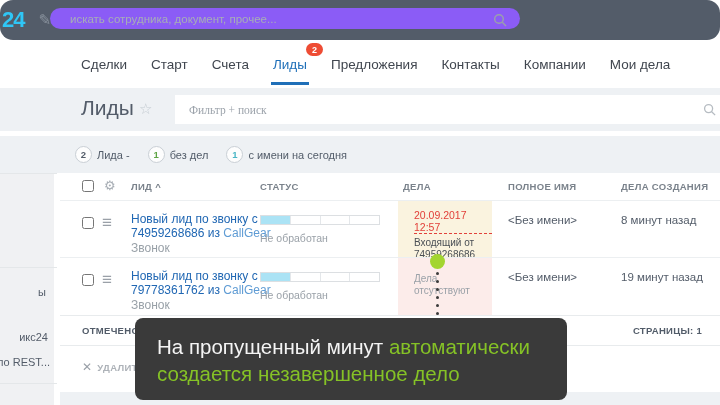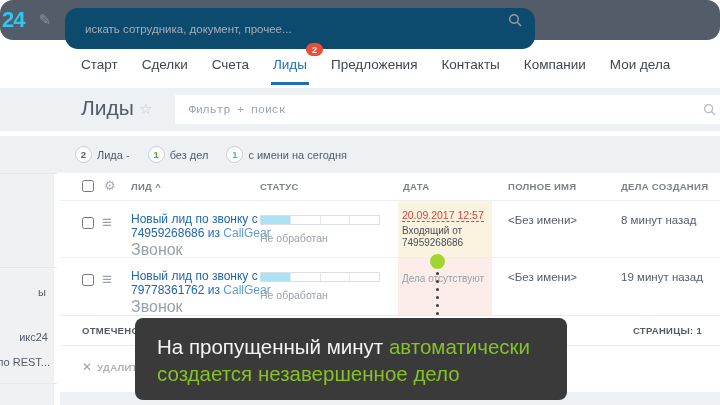--- a/index.html
+++ b/index.html
@@ -4,21 +4,21 @@
 <style>
   * { margin:0; padding:0; box-sizing:border-box; }
   html,body { background:#d8dbde; }
   body { font-family:"Liberation Sans", sans-serif; }
   .screen { position:relative; width:720px; height:405px; background:#fff; overflow:hidden; }
 
   
   .topbar { position:absolute; left:0; top:0; width:720px; height:40px; background:#535c69; display:flex; align-items:center;border-radius:13px; }
   .logo { color:#2fc6f6; font-size:22px; font-weight:bold; margin-left:2px; letter-spacing:-1px; }
   .edit-ic { color:#8a939e; font-size:15px; margin-left:14px; transform:rotate(0deg); cursor:pointer; }
-  .searchpill { position:absolute; left:65px; top:8px; width:470px; height:41px; background:#0c4a6e; border-radius:13px; }
+  .searchpill { position:absolute; left:50px; top:8px; width:470px; height:21px; background:#8b5cf6; border-radius:13px; }
   .searchpill input { width:100%; height:100%; background:transparent; border:none; outline:none; border-radius:13px; padding:0 34px 0 20px; font-size:11.5px; color:#e8eaec; font-family:"Liberation Sans",sans-serif; }
   .searchpill input::placeholder { color:#a7aeb6; }
   .searchpill svg { position:absolute; right:12px; top:5px; }
 
   
   .band-tabs    { position:absolute; left:0; top:40px;  width:720px; height:48px; background:#ffffff; }
   .band-title   { position:absolute; left:0; top:88px;  width:720px; height:43px; background:#eef1f4; }
   .band-gap     { position:absolute; left:0; top:131px; width:720px; height:5px;  background:#ffffff; }
   .band-counter { position:absolute; left:0; top:136px; width:720px; height:37px; background:#eef1f4; }
   .band-body    { position:absolute; left:0; top:173px; width:720px; height:232px; background:#ffffff; }
@@ -32,21 +32,21 @@
   .tabs { position:absolute; left:81px; top:40px; height:48px; display:flex; gap:24px; align-items:center; }
   .tab { position:relative; font-size:13.5px; color:#40464f; height:48px; display:flex; align-items:center; cursor:pointer; white-space:nowrap; }
   .tab.active { color:#1f6fb8; }
   .tab.active .underline { position:absolute; left:-2px; right:-2px; bottom:3px; height:3px; background:#1f6fb8; }
   .tab .badge { position:absolute; top:3px; right:-16px; min-width:17px; height:13px; background:#ee4c34; color:#fff; font-size:9px; font-weight:bold; border-radius:8px; display:flex; align-items:center; justify-content:center; padding:0 4px; }
 
   
   .page-title { position:absolute; left:81px; top:96px; font-size:21px; color:#535c69; }
   .fav-star { position:absolute; left:139px; top:100px; font-size:15px; color:#c5ccd2; cursor:pointer; }
   .filterbox { position:absolute; left:175px; top:95px; width:545px; height:29px; background:#fff; }
-  .filterbox input { width:100%; height:100%; border:none; outline:none; padding:0 26px 0 14px; font-size:11.5px; color:#535c69; font-family:Liberation Mono, monospace; }
+  .filterbox input { width:100%; height:100%; border:none; outline:none; padding:0 26px 0 14px; font-size:11.5px; color:#535c69; font-family:Liberation Serif, serif; }
   .filterbox input::placeholder { color:#9ca3ab; }
   .filterbox svg { position:absolute; right:3px; top:8px; }
 
   
   .counter { position:absolute; left:75px; top:136px; height:37px; display:flex; align-items:center; gap:5px; font-size:11px; color:#525c69; }
   .cbadge { width:17px; height:17px; border:1px solid #c9cfd5; border-radius:50%; display:flex; align-items:center; justify-content:center; font-size:9.5px; font-weight:bold; color:#535c69; background:#fdfdfd; }
   .cbadge.green { color:#5ea444; }
   .cbadge.teal  { color:#49b6c5; }
   .cgroup { display:flex; align-items:center; gap:5px; cursor:pointer; }
   .cgap { width:8px; }
@@ -54,30 +54,30 @@
   
   .thead { position:absolute; left:60px; top:173px; width:660px; height:27px; }
   .th { position:absolute; top:8px; font-size:9.5px; font-weight:bold; color:#7a828b; letter-spacing:.3px; cursor:pointer; white-space:nowrap; }
   .chk { position:absolute; width:12px; height:12px; accent-color:#9aa1a8; }
   .gear { position:absolute; left:44px; top:6px; font-size:13px; color:#a8aeb5; cursor:pointer; line-height:1; }
   .row { position:absolute; left:60px; width:660px; border-top:1px solid #eceff1; }
   .row1 { top:200px; height:57px; }
   .row2 { top:257px; height:58px; }
   .lead-link { position:absolute; left:71px; top:11px; width:162px; font-size:12px; line-height:14px; color:#2067b3; cursor:pointer; text-decoration:none; }
   .lead-link .src { color:#5e9bd4; }
-  .lead-sub { position:absolute; left:71px; top:40px; font-size:16px; color:#99a1a8; }
+  .lead-sub { position:absolute; left:71px; top:40px; font-size:12px; color:#99a1a8; }
   .menu-ic { position:absolute; left:42px; top:13px; font-size:17px; color:#9aa0a8; cursor:pointer; line-height:1; }
   .rowchk { left:22px; top:16px; }
   .hdrchk { left:22px; top:7px; }
   .pbar { position:absolute; left:200px; top:14px; width:120px; height:10px; border:1px solid #dcdfe2; background:#fff; display:flex; }
   .pseg { flex:1; border-right:1px solid #e4e7ea; }
   .pseg:last-child { border-right:none; }
   .pseg.fill { background:#abe3f5; }
   .plabel { position:absolute; left:200px; top:31px; font-size:10.5px; color:#9aa1a8; }
-  .actcell { position:absolute; left:338px; top:0; width:94px; height:100%; padding:8px 0 0 4px; font-size:10px; line-height:12px; color:#4a4f55; }
+  .actcell { position:absolute; left:338px; top:0; width:94px; height:100%; padding:8px 0 0 16px; font-size:10px; line-height:12px; color:#4a4f55; }
   .actcell.warm { background:#faf3df; }
   .actcell.cold { background:#fcecea; }
   .actdate { display:inline-block; color:#e2403a; border-bottom:1px dashed #e2403a; margin-bottom:3px; font-size:10.5px; cursor:pointer; }
   .acttext { padding-top:7px; color:#9aa1a8; font-size:10px; }
   .fullname { position:absolute; left:448px; top:13px; font-size:11.5px; color:#535c69; }
   .created  { position:absolute; left:561px; top:13px; font-size:11.5px; color:#535c69; }
 
   
   .tfoot { position:absolute; left:60px; top:315px; width:660px; height:30px; border-top:1px solid #e8ebed; }
   .checked-lbl { position:absolute; left:22px; top:9px; font-size:9.5px; font-weight:bold; color:#525c69; letter-spacing:.3px; }
@@ -121,24 +121,24 @@
       <input type="text" placeholder="искать сотрудника, документ, прочее..." style="">
       <svg width="15" height="15" viewBox="0 0 15 15">
           <circle cx="6" cy="6" r="4.3" fill="none" stroke="#9aa1ab" stroke-width="1.4"></circle>
           <line x1="9.3" y1="9.3" x2="13" y2="13" stroke="#9aa1ab" stroke-width="1.4"></line>
         </svg>
     </div>
   </div>
 
   <div class="tabs">
     <div class="tab">
+        <span>Сделки</span>
+      </div>
+    <div class="tab">
         <span>Старт</span>
-      </div>
-    <div class="tab">
-        <span>Сделки</span>
       </div>
     <div class="tab">
         <span>Счета</span>
       </div>
     <div class="tab active">
       <span>Лиды</span>
       <span class="badge">2</span>
       <span class="underline"></span>
     </div>
     <div class="tab">
@@ -178,21 +178,21 @@
       <span class="cbadge teal">1</span>
       <span>с имени на сегодня</span>
     </span>
   </div>
 
   <div class="thead">
     <input type="checkbox" class="chk hdrchk" style="">
     <span class="gear">⚙</span>
     <span class="th" style="left:71px"><span>ЛИД</span> <span>^</span></span>
     <span class="th" style="left:200px">СТАТУС</span>
-    <span class="th" style="left:343px">ДАТА</span>
+    <span class="th" style="left:343px">ДЕЛА</span>
     <span class="th" style="left:448px">ПОЛНОЕ ИМЯ</span>
     <span class="th" style="left:561px">ДЕЛА СОЗДАНИЯ</span>
   </div>
 
   <div class="row row1">
     <input type="checkbox" class="chk rowchk" style="">
     <span class="menu-ic">≡</span>
     <a class="lead-link"><span>Новый лид по звонку с 74959268686 из </span><span class="src">CallGear</span></a>
     <div class="lead-sub">Звонок</div>
     <div class="pbar">

